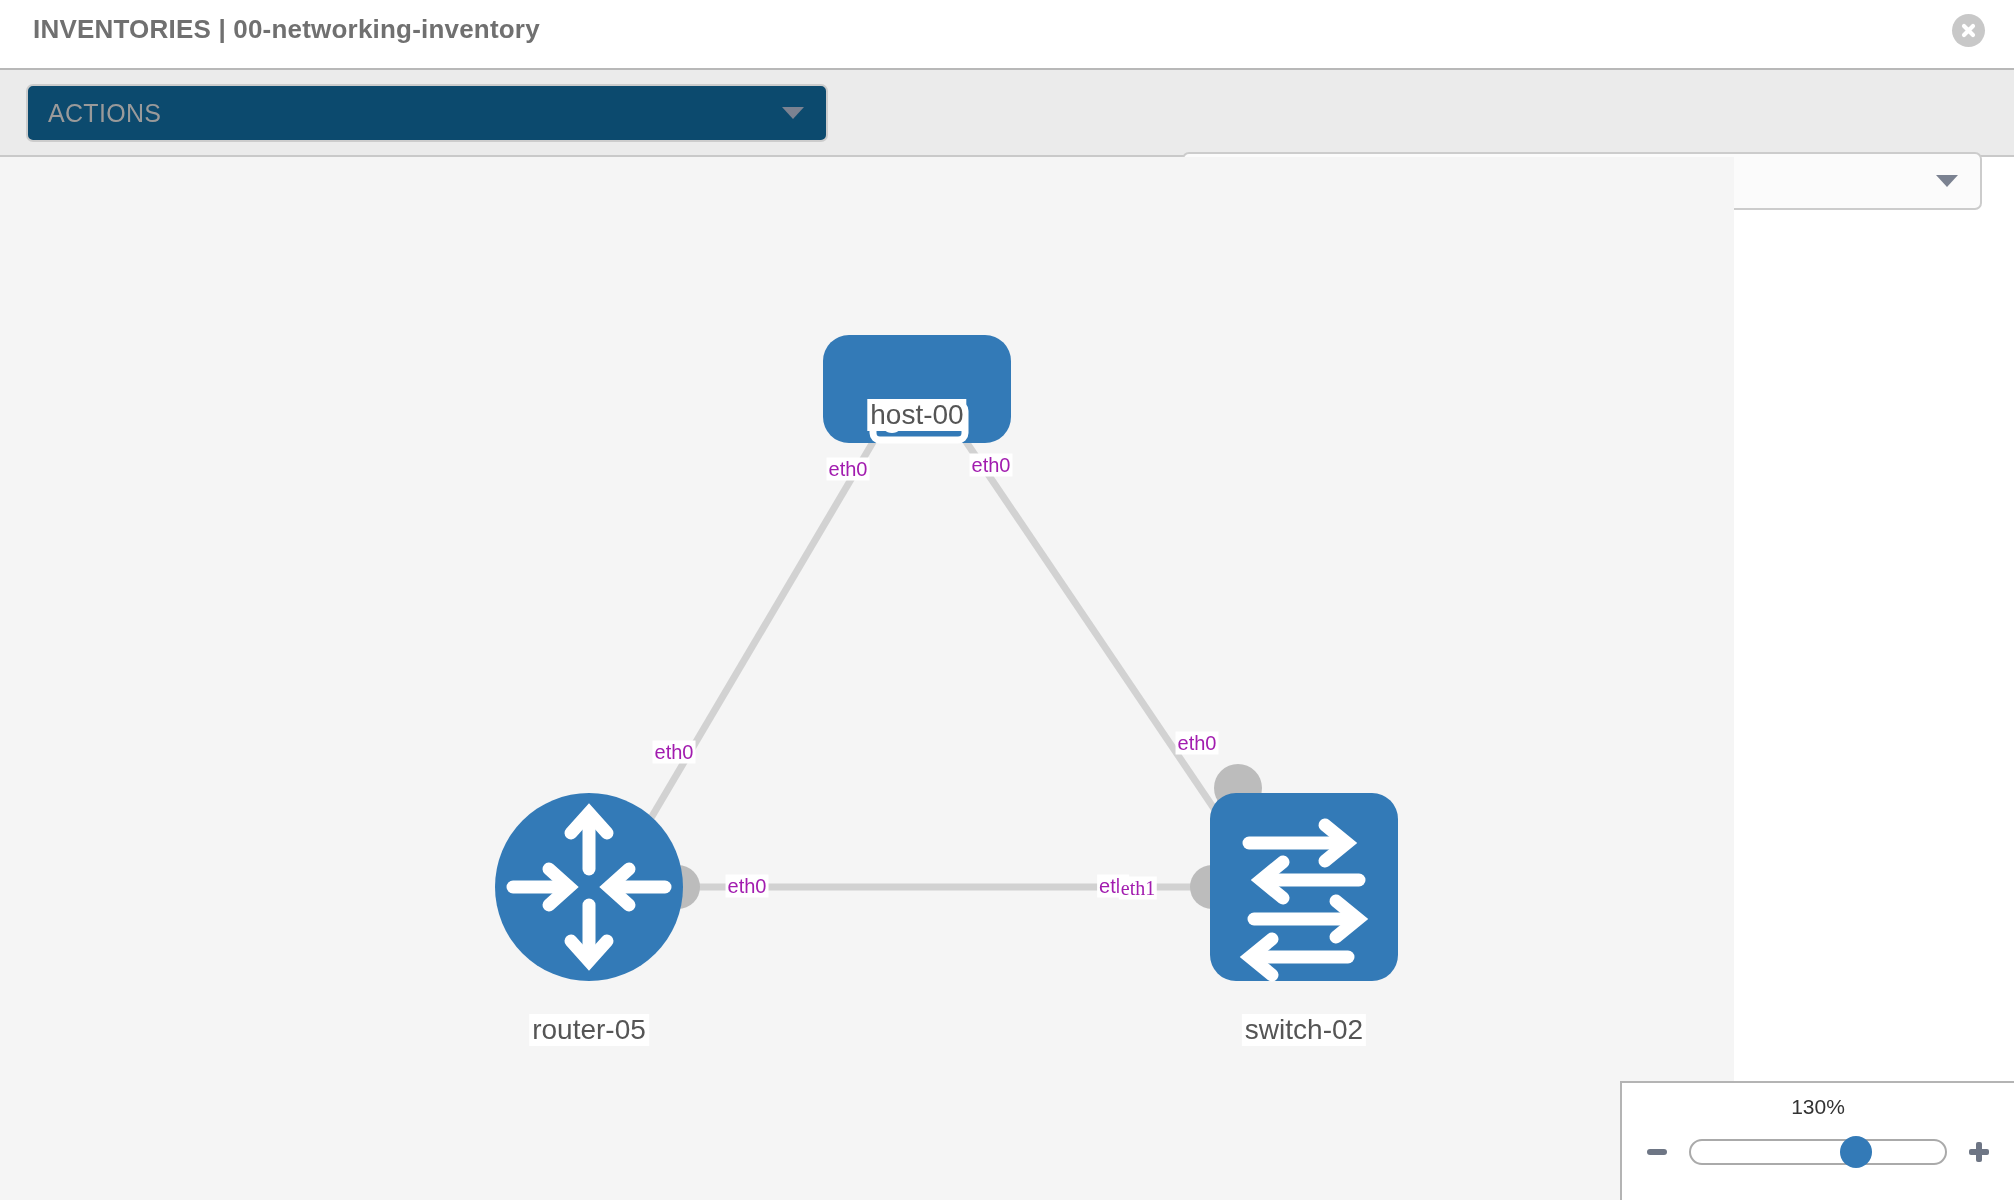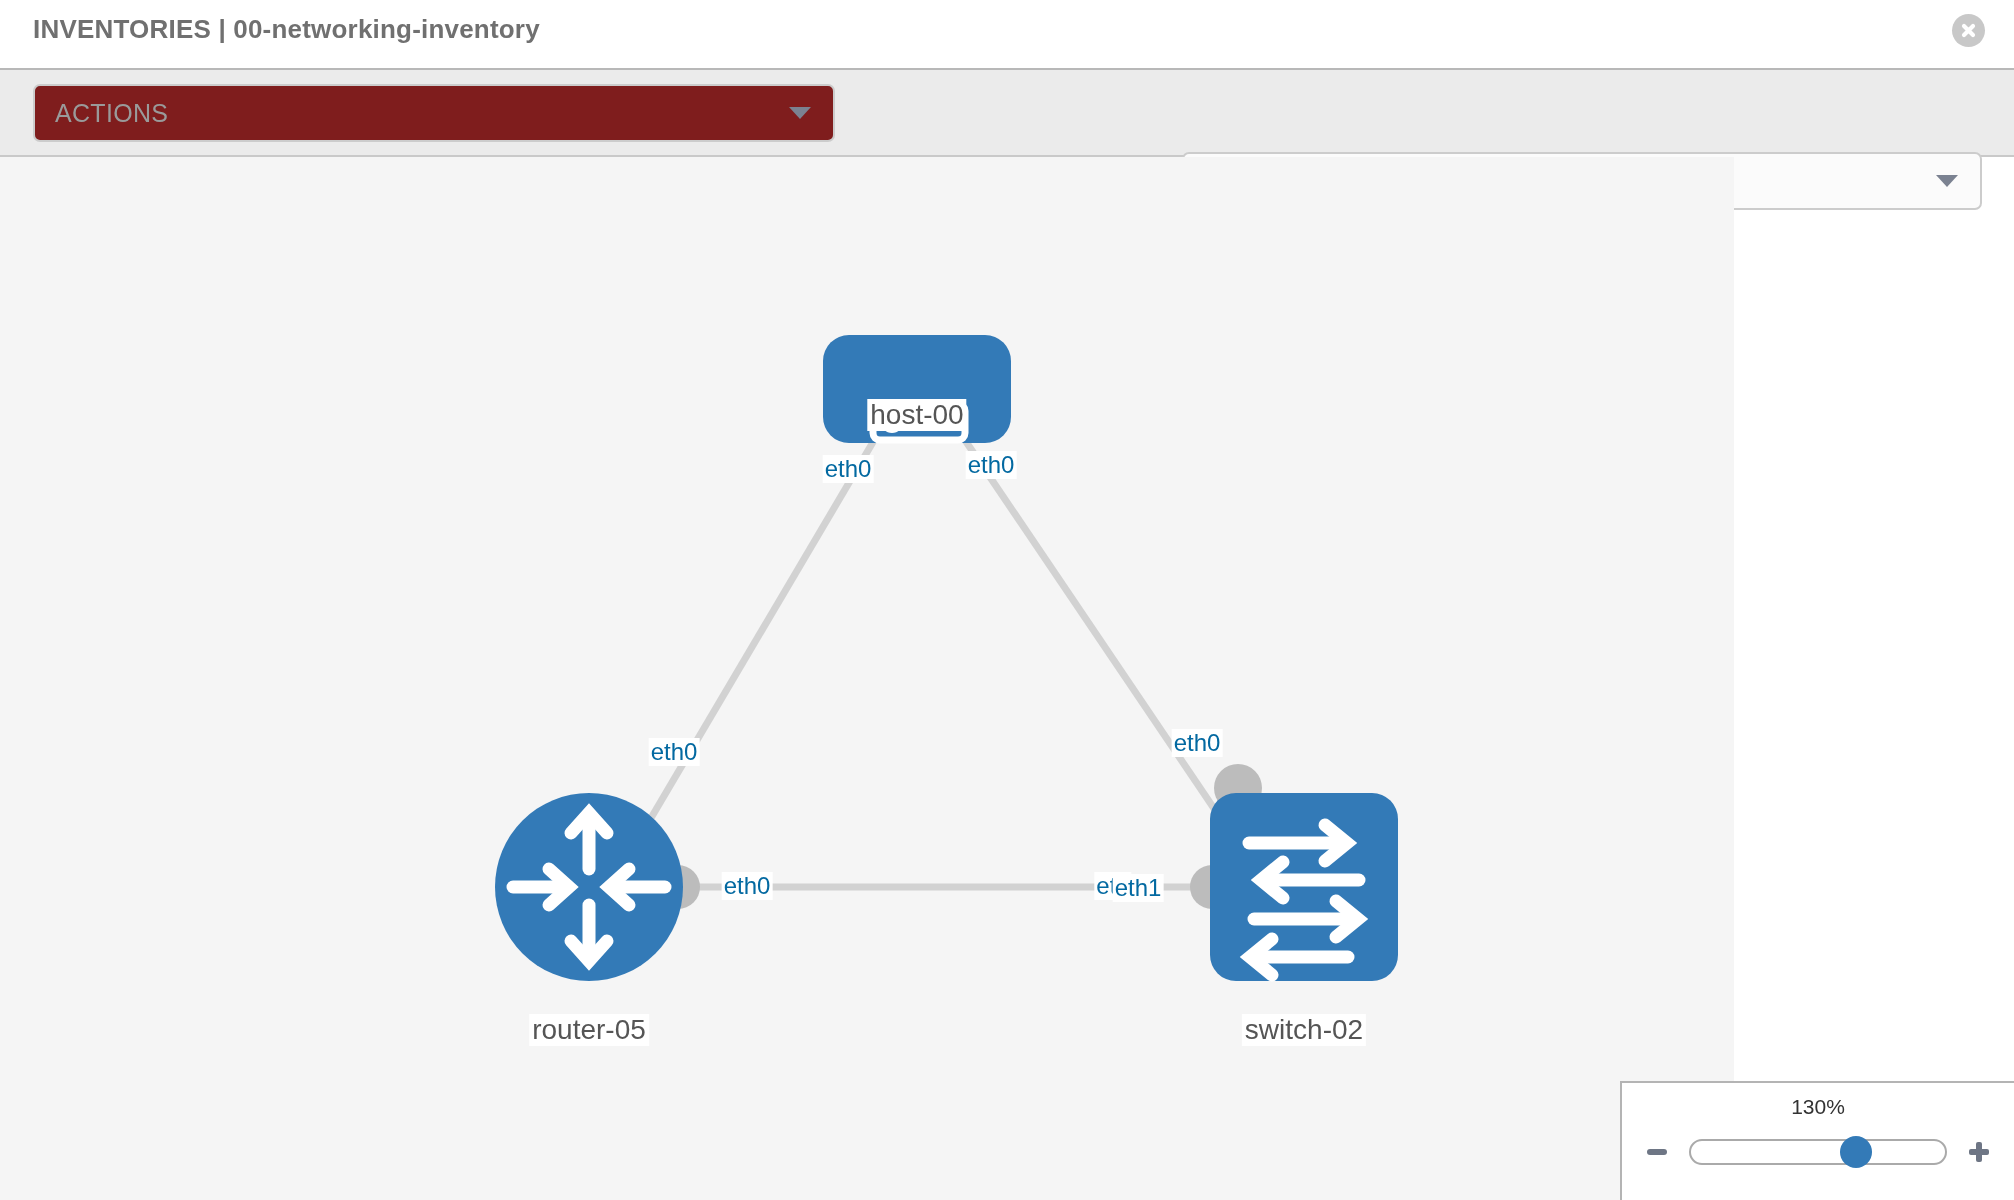--- a/index.html
+++ b/index.html
@@ -54,23 +54,23 @@
     position: absolute;
     left: 0; top: 68px;
     width: 2014px; height: 89px;
     background: #ebebeb;
     border-top: 2px solid #b8b8b8;
     border-bottom: 2px solid #c9c9c9;
   }
 
   .actions-select {
     position: absolute;
-    left: 33px; top: 14px;
+    left: 26px; top: 14px;
     width: 802px; height: 58px;
-    background: #7f1d1d;
+    background: #0c4a6e;
     border: 2px solid #cccccc;
     border-radius: 7px;
     display: flex;
     align-items: center;
     cursor: pointer;
   }
   .actions-label {
     margin-left: 20px;
     font-size: 25px;
     color: #9a9a9a;
@@ -131,22 +131,22 @@
     position: absolute;
     font-size: 28px;
     color: #555555;
     background: #ffffff;
     padding: 0 3px;
     white-space: nowrap;
     transform: translate(-50%, 0);
   }
   .iface-label {
     position: absolute;
-    font-size: 24px;
-    color: #0369a1;
+    font-size: 20px;
+    color: #a21caf;
     background: #ffffff;
     padding: 0 2px;
     white-space: nowrap;
     transform: translate(-50%, -50%);
   }
 
   
   .zoom-panel {
     position: absolute;
     left: 1620px; top: 1081px;
@@ -335,21 +335,21 @@
     <div class="iface-label" style="left:991px; top:308px;">eth0</div>
 
     <div class="iface-label" style="left:674px; top:595px;">eth0</div>
 
     <div class="iface-label" style="left:1197px; top:586px;">eth0</div>
 
     <div class="iface-label" style="left:747px; top:729px;">eth0</div>
 
     <div class="iface-label" style="left:1113px; top:729px; z-index:1;">eth</div>
 
-    <div class="iface-label" style="left:1138px; top:731px; z-index:2;">eth1</div>
+    <div class="iface-label" style="left:1138px; top:731px; z-index:2;font-family:Liberation Serif, serif;">eth1</div>
   </div>
 
   <div class="zoom-panel">
     <div class="zoom-value">130%</div>
 
     <div class="zoom-row">
       <div class="zoom-minus">
         <svg width="26" height="26" viewBox="0 0 26 26">
           <rect x="3" y="10" width="20" height="6" rx="3" fill="#6e7685"></rect>
         </svg>

